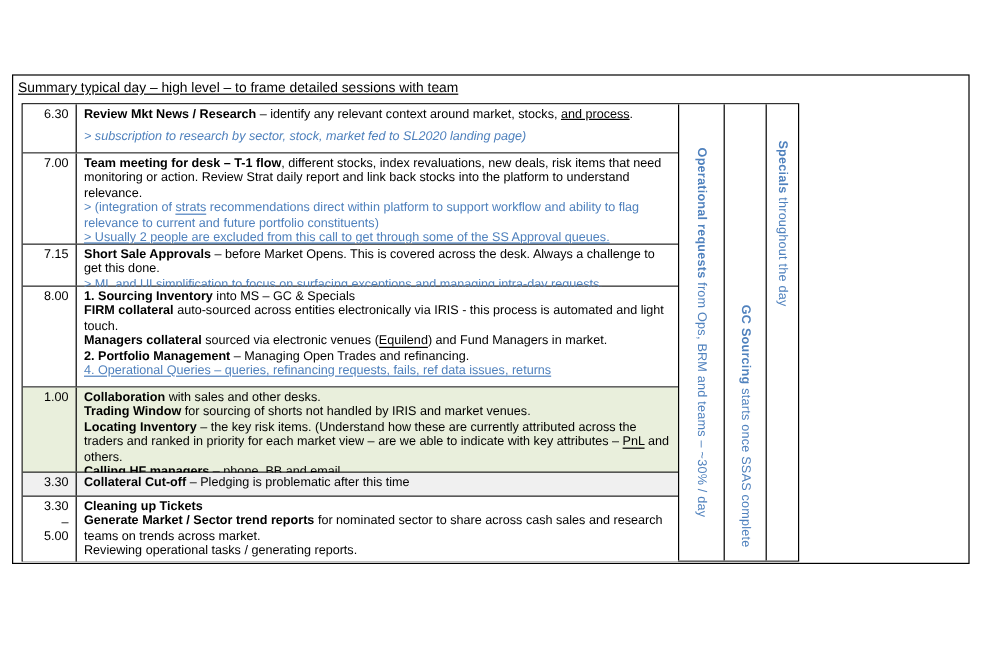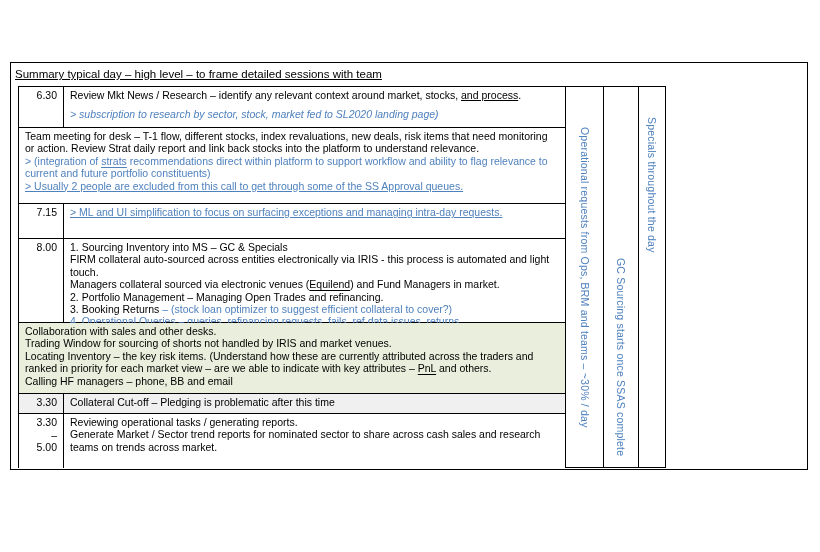--- a/index.html
+++ b/index.html
@@ -35,21 +35,21 @@
   .time{
     width:45px;min-width:45px;border-right:1px solid #000;box-sizing:border-box;
     text-align:right;padding:2px 6px 0 0;font-size:10.5px;line-height:12.5px;
     white-space:pre-line;
   }
   .content{
     flex:1;min-width:0;padding:2px 6px 3px 6px;font-size:10.5px;line-height:12.4px;
   }
   .para{margin:0;}
   .para.gap{margin-top:7px;font-style:italic;}
-  .b{font-weight:normal;}
+  .b{font-weight:bold;}
   .blue{color:#4f81bd;}
   .u{text-decoration:underline;text-underline-offset:1px;}
   .wavy{
     text-decoration-line:underline;text-decoration-style:wavy;
     text-decoration-color:#e05252;text-decoration-thickness:1px;
     text-underline-offset:2px;
     text-decoration:underline;
   }
   .vcol{
     border-left:1px solid #000;box-sizing:border-box;display:flex;
@@ -68,64 +68,67 @@
   <div class="table">
     <div class="rows">
         <div class="row">
           <div class="time">6.30</div>
           <div class="content">
             <div class="para"><span class="b">Review Mkt News / Research</span><span> – identify any relevant context around market, stocks, </span><span class="u">and process</span><span>.</span></div>
             <div class="para gap"><span class="blue">&gt; subscription to research by sector, stock, market fed to SL2020 landing page)</span></div>
           </div>
         </div>
         <div class="row">
+          <div class="time">7.00</div>
           <div class="content">
             <div class="para"><span class="b">Team meeting for desk – T-1 flow</span><span>, different stocks, index revaluations, new deals, risk items that need monitoring or action.  Review Strat daily report and link back stocks into the platform to understand relevance.</span></div>
             <div class="para"><span class="blue">&gt; (integration of </span><span class="blue wavy">strats</span><span class="blue"> recommendations direct within platform to support workflow and ability to flag relevance to current and future portfolio constituents)</span></div>
             <div class="para"><span class="blue u">&gt; Usually 2 people are excluded from this call to get through some of the SS Approval queues.</span></div>
           </div>
         </div>
         <div class="row">
           <div class="time">7.15</div>
           <div class="content">
+            <div class="para"><span class="b">Short Sale Approvals</span><span> – before Market Opens. This is covered across the desk. Always a challenge to get this done.</span></div>
             <div class="para"><span class="blue u">&gt; ML and UI simplification to focus on surfacing exceptions and managing intra-day requests.</span></div>
           </div>
         </div>
         <div class="row">
           <div class="time">8.00</div>
           <div class="content">
             <div class="para"><span class="b">1. Sourcing Inventory</span><span> into MS – GC &amp; Specials</span></div>
             <div class="para"><span class="b">FIRM collateral</span><span> auto-sourced across entities electronically via IRIS - this process is automated and light touch.</span></div>
             <div class="para"><span class="b">Managers collateral</span><span> sourced via electronic venues (</span><span class="wavy">Equilend</span><span>) and Fund Managers in market.</span></div>
             <div class="para"><span class="b">2. Portfolio Management</span><span> – Managing Open Trades and refinancing.</span></div>
-            <div class="para"><span class="b">3. Booking Returns</span><span> </span><span class="blue">– (stock loan optimizer to suggest efficient collateral to cover?)</span></div>
             <div class="para"><span class="blue u">4. Operational Queries – queries, refinancing requests, fails, ref data issues, returns</span></div>
           </div>
         </div>
         <div class="row bg-green">
+          <div class="time">1.00</div>
           <div class="content">
             <div class="para"><span class="b">Collaboration</span><span> with sales and other desks.</span></div>
             <div class="para"><span class="b">Trading Window</span><span> for sourcing of shorts not handled by IRIS and market venues.</span></div>
             <div class="para"><span class="b">Locating Inventory</span><span> – the key risk items. (Understand how these are currently attributed across the traders and ranked in priority for each market view – are we able to indicate with key attributes – </span><span class="wavy">PnL</span><span> and others.</span></div>
             <div class="para"><span class="b">Calling HF managers</span><span> – phone, BB and email</span></div>
           </div>
         </div>
         <div class="row bg-gray">
           <div class="time">3.30</div>
           <div class="content">
             <div class="para"><span class="b">Collateral Cut-off</span><span> – Pledging is problematic after this time</span></div>
           </div>
         </div>
         <div class="row">
           <div class="time">3.30
 –
 5.00</div>
           <div class="content">
+            <div class="para"><span class="b">Cleaning up Tickets</span></div>
+            <div class="para"><span class="b">Generate Market / Sector trend reports</span><span> for nominated sector to share across cash sales and research teams on trends across market.</span></div>
             <div class="para"><span>Reviewing operational tasks / generating reports.</span></div>
-            <div class="para"><span class="b">Generate Market / Sector trend reports</span><span> for nominated sector to share across cash sales and research teams on trends across market.</span></div>
           </div>
         </div>
       </div>
     <div class="vcol" id="vcol-operational">
       <div class="vtext"><span class="b">Operational requests</span><span> from Ops, BRM and  teams – ~30% / day</span></div>
     </div>
     <div class="vcol" id="vcol-gc">
       <div class="vtext"><span class="b">GC Sourcing</span><span> starts once SSAS complete</span></div>
     </div>
     <div class="vcol" id="vcol-specials">

